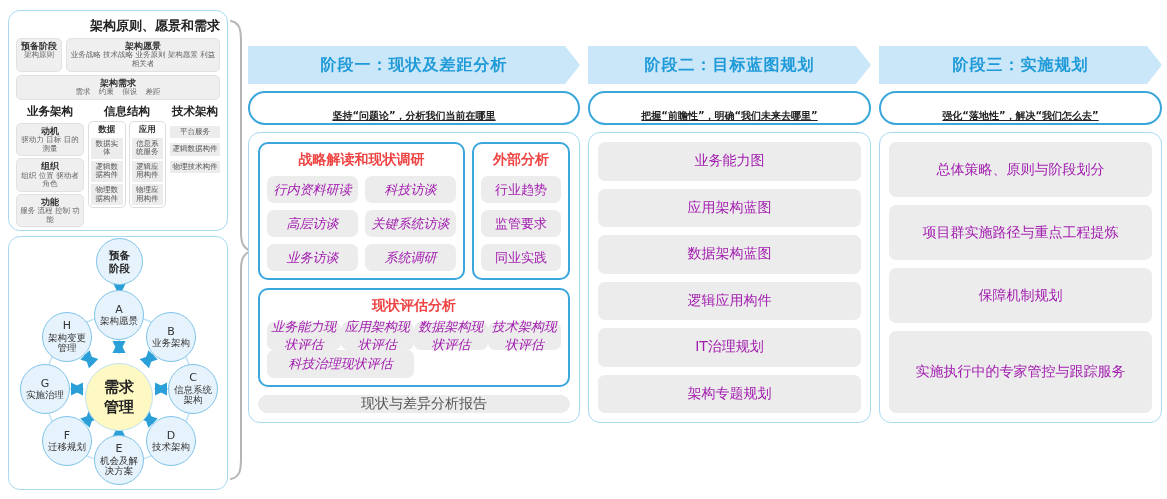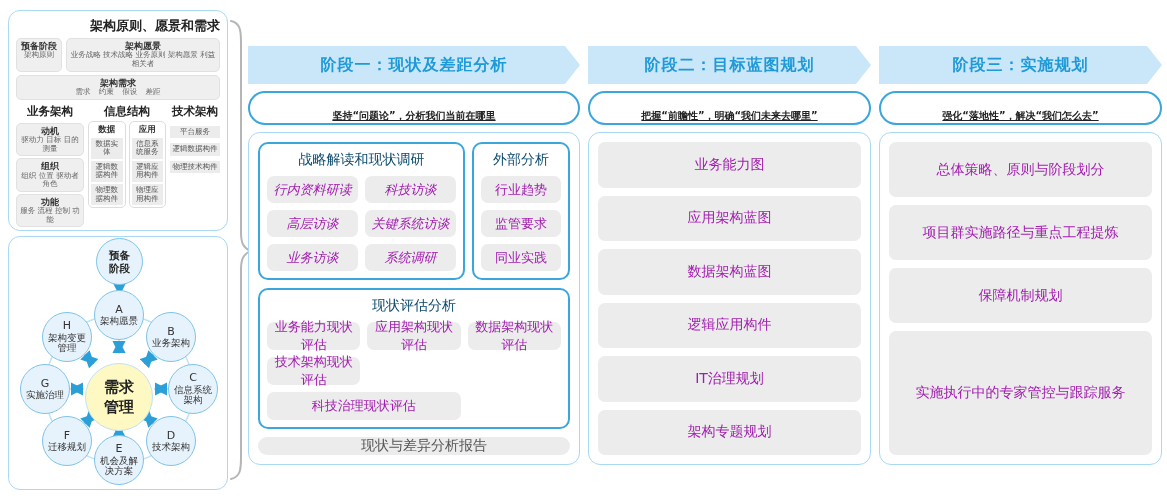--- a/index.html
+++ b/index.html
@@ -57,32 +57,32 @@
   .band{background:#c9e7f8;display:flex;align-items:center;justify-content:center;
         font-size:16px;font-weight:bold;color:#1f9ad8;letter-spacing:1px;
         clip-path:polygon(0% 0%,calc(100% - 15px) 0%,100% 50%,calc(100% - 15px) 100%,0% 100%);}
   .banner{background:#fff;border:2px solid #3aa6dc;border-radius:17px;
           display:flex;align-items:flex-end;justify-content:center;
           font-size:10px;font-weight:bold;color:#222;box-sizing:border-box;text-decoration:underline;}
   .col-box{border:1.5px solid #a9d9f3;border-radius:12px;background:#fff;box-sizing:border-box;
            padding:9px;display:flex;flex-direction:column;gap:8px;}
   .sub-blue{border:2px solid #3aa6dc;border-radius:10px;background:#fff;box-sizing:border-box;
             padding:6px 7px 7px;}
-  .sub-title{text-align:center;font-weight:normal;font-size:14px;color:#0c4a6e;margin:1px 0 7px;}
+  .sub-title{text-align:center;font-weight:bold;font-size:14px;color:#ef4444;margin:1px 0 7px;}
   .chip{background:#ececec;border-radius:7px;color:#a21caf;font-size:13px;
         display:flex;align-items:center;justify-content:center;text-align:center;
         padding:0 4px;box-sizing:border-box;}
   .p1-top{display:flex;gap:7px;}
   .p1-research{flex:1;}
   .p1-external{width:98px;flex:none;}
   .research-grid{display:grid;grid-template-columns:1fr 1fr;gap:7px;font-style:italic;}
   .research-grid .chip{height:27px;}
   .ext-list{display:flex;flex-direction:column;gap:7px;}
   .ext-list .chip{height:27px;}
-  .eval-grid{display:grid;grid-template-columns:1fr 1fr 1fr;gap:7px;}
+  .eval-grid{display:grid;grid-template-columns:1fr 1fr 1fr 1fr;font-style:italic;}
   .eval-grid .chip{height:28px;}
   .chip.full{grid-column:1 / 3;}
   .report{flex:1;background:#ececec;border-radius:10px;display:flex;align-items:center;
           justify-content:center;font-size:14px;color:#555;padding-left:20px;}
   .stack{display:flex;flex-direction:column;gap:8px;height:100%;}
   .stack .chip{flex:1;font-size:14px;}
   .stack3 .chip{flex:none;height:55px;font-size:14px;}
   .stack3 .chip.grow{flex:1;height:auto;}
 </style>
 </head>

